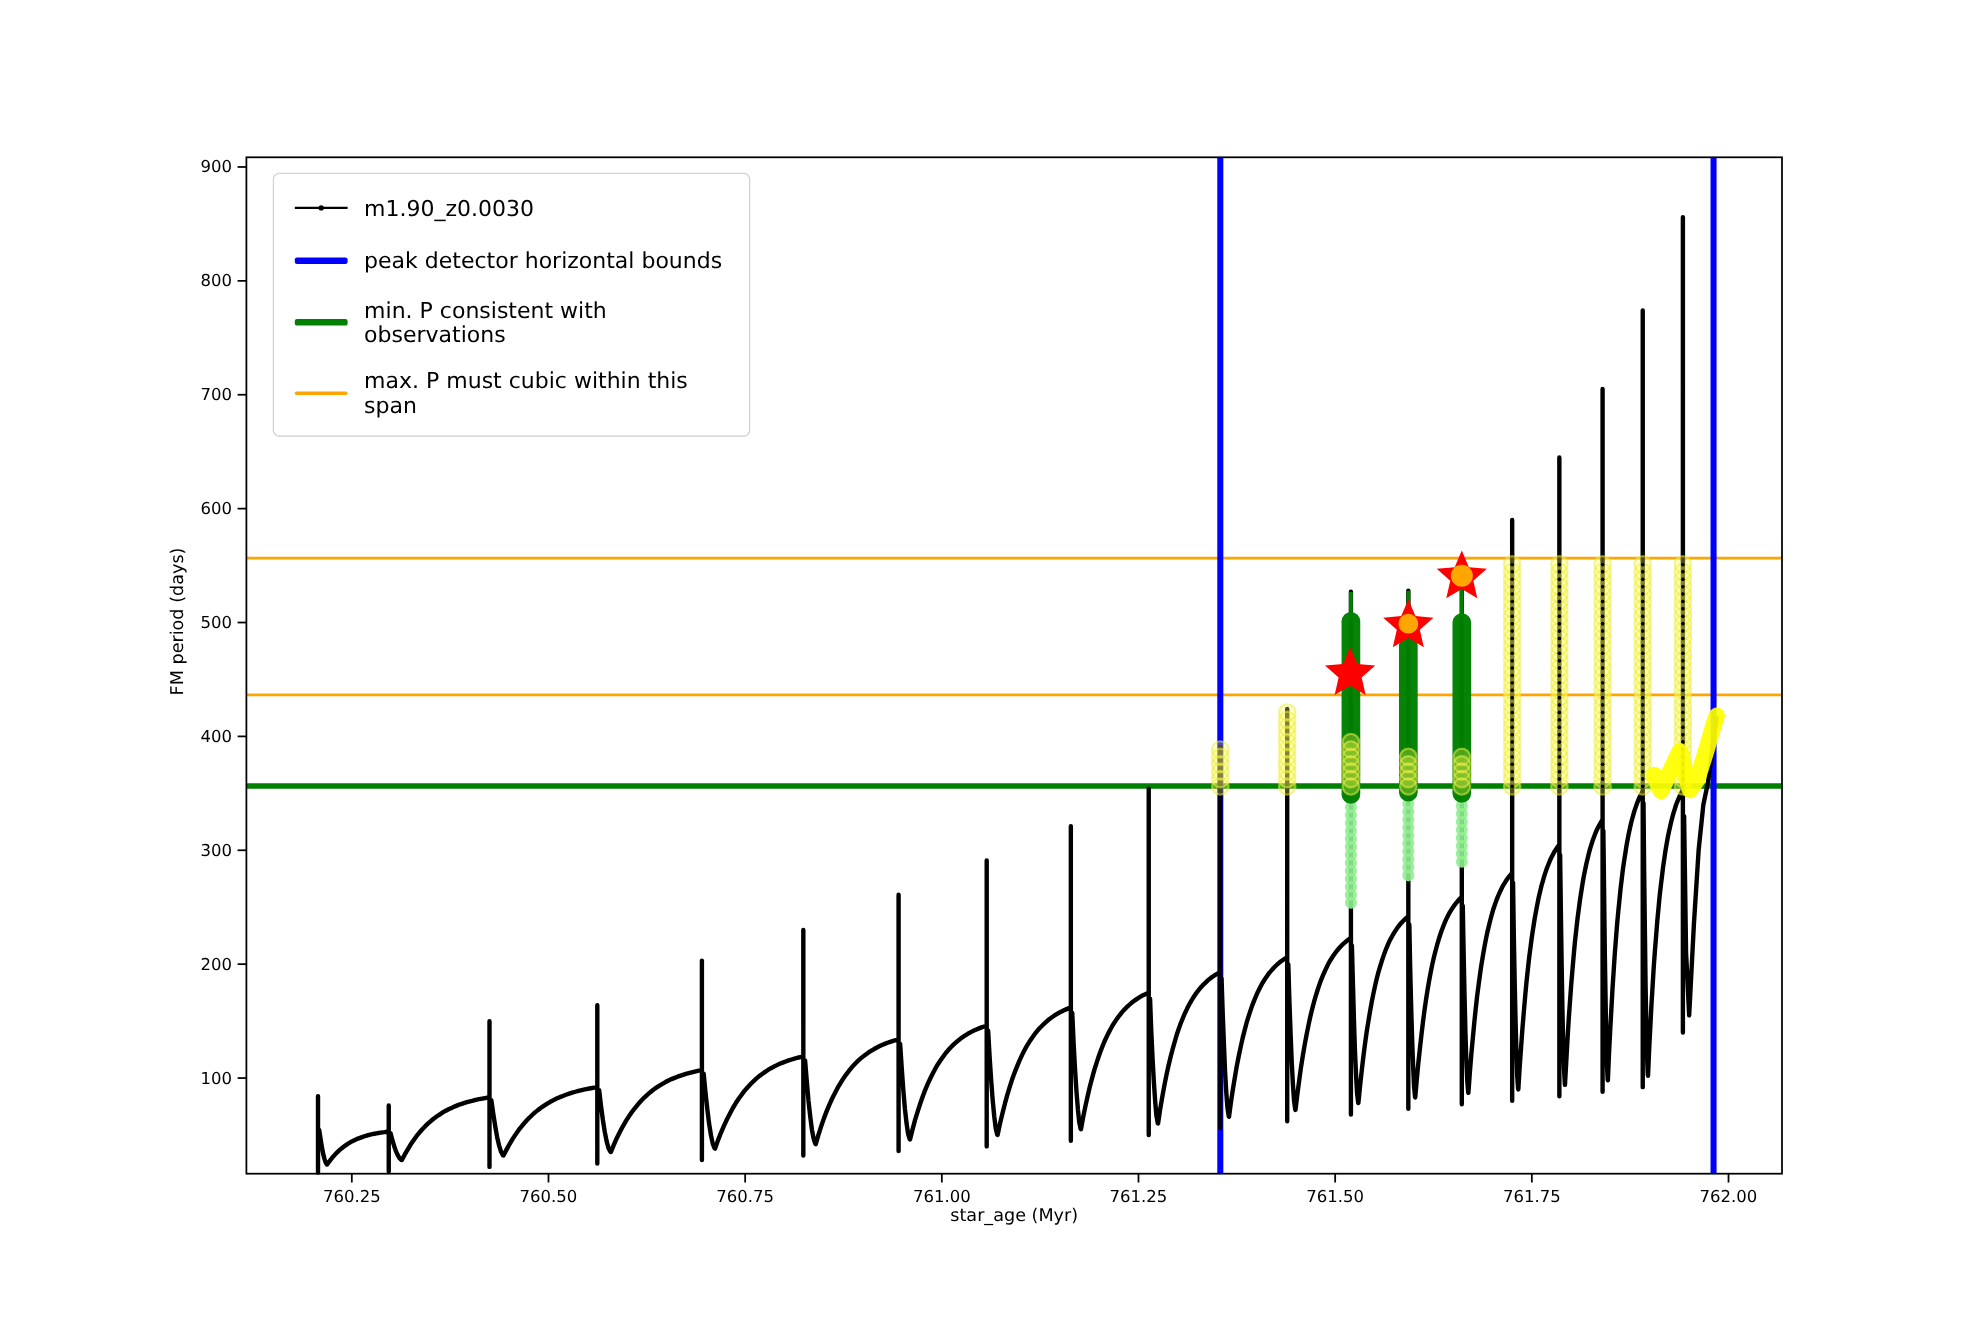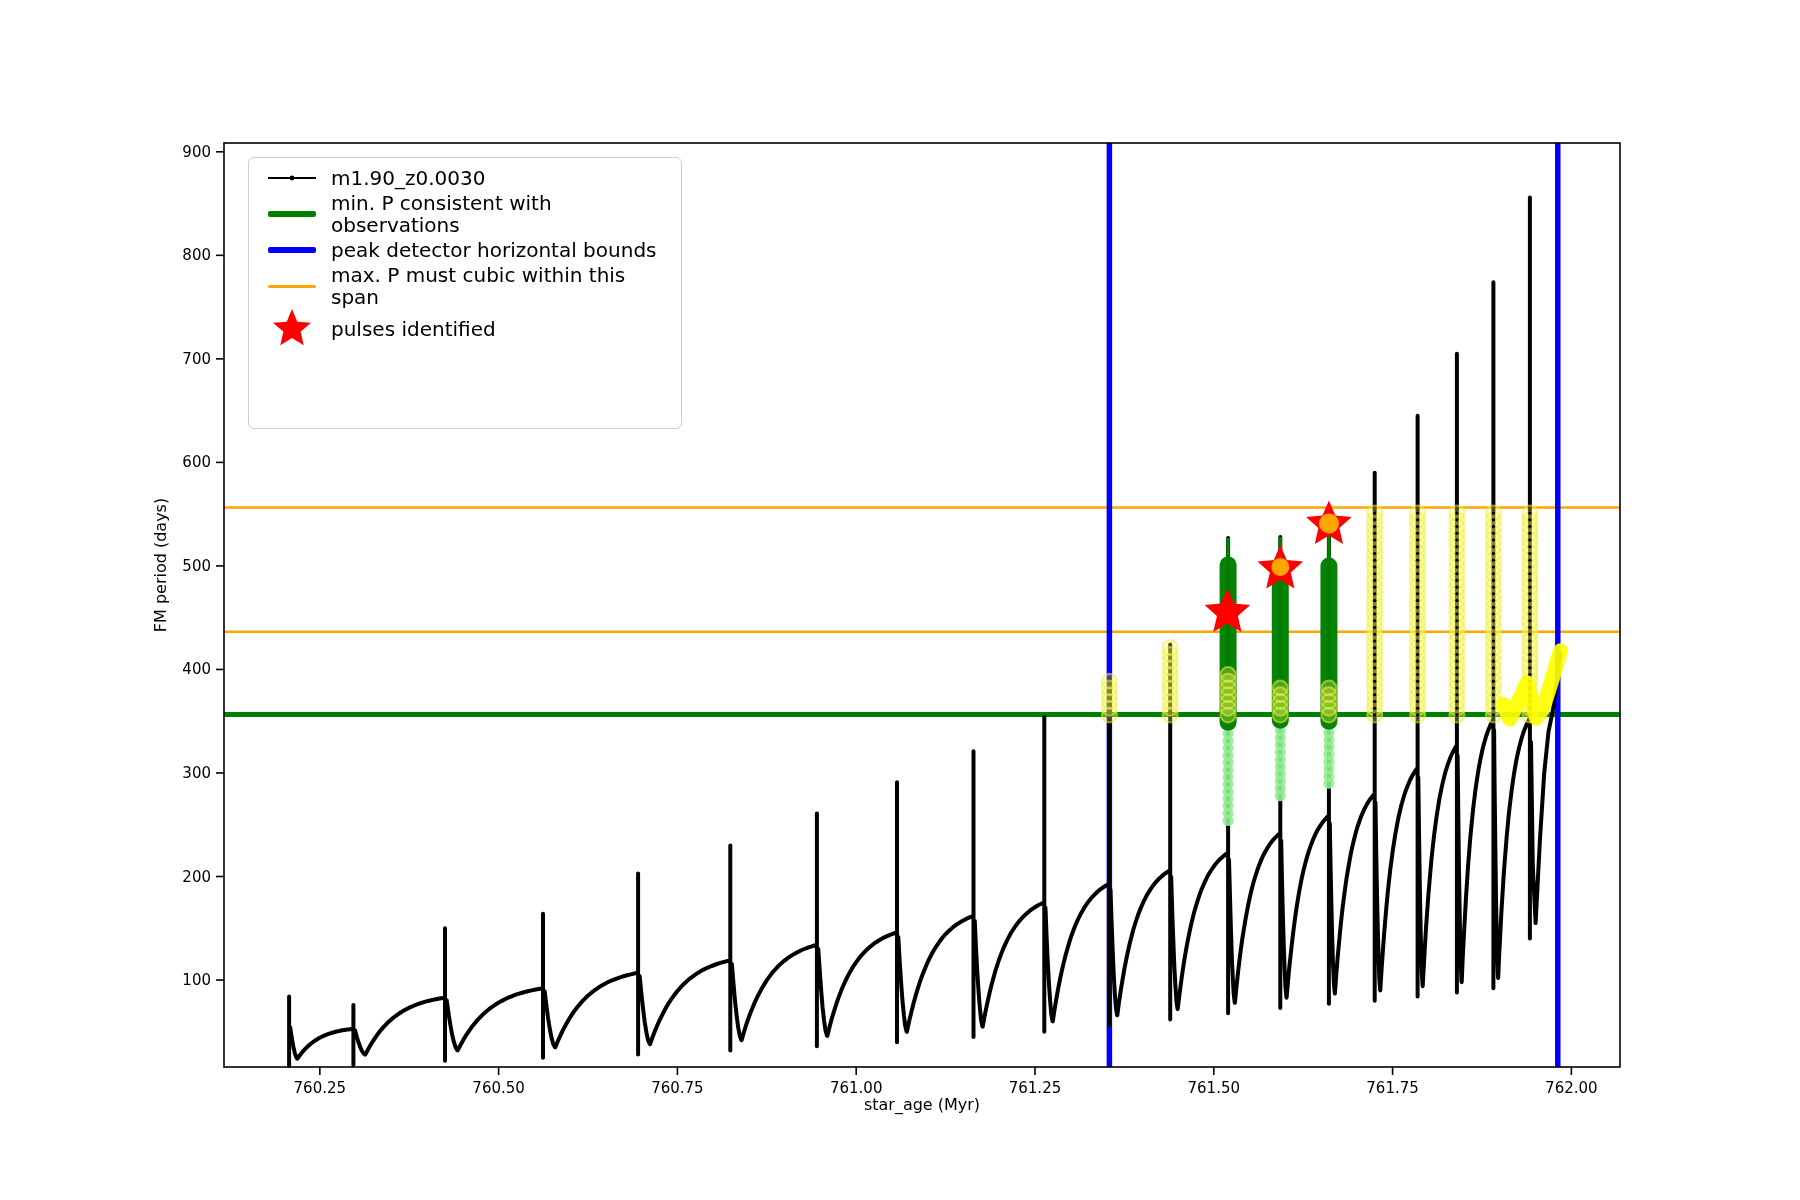--- a/index.html
+++ b/index.html
@@ -1,24 +1,24 @@
 <!DOCTYPE html>
 <html><head>
 <meta charset="utf-8">
 <style>
   html,body{margin:0;padding:0;background:#fff;}
   .figure{position:relative;width:1800px;height:1200px;background:#fff;overflow:hidden;
           font-family:"DejaVu Sans","Liberation Sans",sans-serif;}
   svg text{font-family:"DejaVu Sans","Liberation Sans",sans-serif;fill:#000;}
   .tick-label{font-size:15px;}
   .axis-label{font-size:16px;}
-  .legend{position:absolute;left:248px;top:157px;width:434px;height:272px;
+  .legend{position:absolute;left:248px;top:157px;width:434px;height:240px;
           background:rgba(255,255,255,0.88);border:1px solid #cccccc;border-radius:6px;
           box-sizing:border-box;padding:6px 10px 6px 12px;display:flex;flex-direction:column;
-          justify-content:flex-start;z-index:5;}
+          justify-content:center;z-index:5;gap:20px;}
   .lrow{display:flex;align-items:center;min-height:28px;}
   .lmark{width:62px;min-width:62px;display:flex;align-items:center;justify-content:center;}
   .ltext{font-size:20px;color:#000;margin-left:8px;line-height:1.1;white-space:pre-line;}
   .mline{width:48px;border-radius:2px;}
   .mdot{border-radius:50%;}
 </style>
 </head>
 <body>
 
 <div class="figure">
@@ -471,38 +471,30 @@
       <span class="lmark">
         <svg width="52" height="12">
             <line x1="2" y1="6" x2="50" y2="6" stroke="#000" stroke-width="2"></line>
             <circle cx="26" cy="6" r="2.4" fill="#000"></circle>
           </svg>
       </span>
       <span class="ltext">m1.90_z0.0030</span>
     </div>
     <div class="lrow">
       <span class="lmark">
+        <span class="mline" style="height:6px;background:#0000ff;"></span>
+      </span>
+      <span class="ltext">peak detector horizontal bounds</span>
+    </div>
+    <div class="lrow">
+      <span class="lmark">
         <span class="mline" style="height:6px;background:#008000;"></span>
       </span>
       <span class="ltext">min. P consistent with observations</span>
-    </div>
-    <div class="lrow">
-      <span class="lmark">
-        <span class="mline" style="height:6px;background:#0000ff;"></span>
-      </span>
-      <span class="ltext">peak detector horizontal bounds</span>
     </div>
     <div class="lrow">
       <span class="lmark">
         <span class="mline" style="height:3px;background:#ffa500;"></span>
       </span>
       <span class="ltext">max. P must cubic within this span</span>
     </div>
-    <div class="lrow">
-      <span class="lmark">
-        <svg width="44" height="42" viewBox="-22 -21 44 42">
-            <path id="legend-star" fill="#ff0000" d="M0.00 -20.00L5.29 -7.28L19.02 -6.18L8.56 2.78L11.76 16.18L0.00 9.00L-11.76 16.18L-8.56 2.78L-19.02 -6.18L-5.29 -7.28Z"></path>
-          </svg>
-      </span>
-      <span class="ltext">pulses identified</span>
-    </div>
   </div>
 </div>
 
 </body></html>

